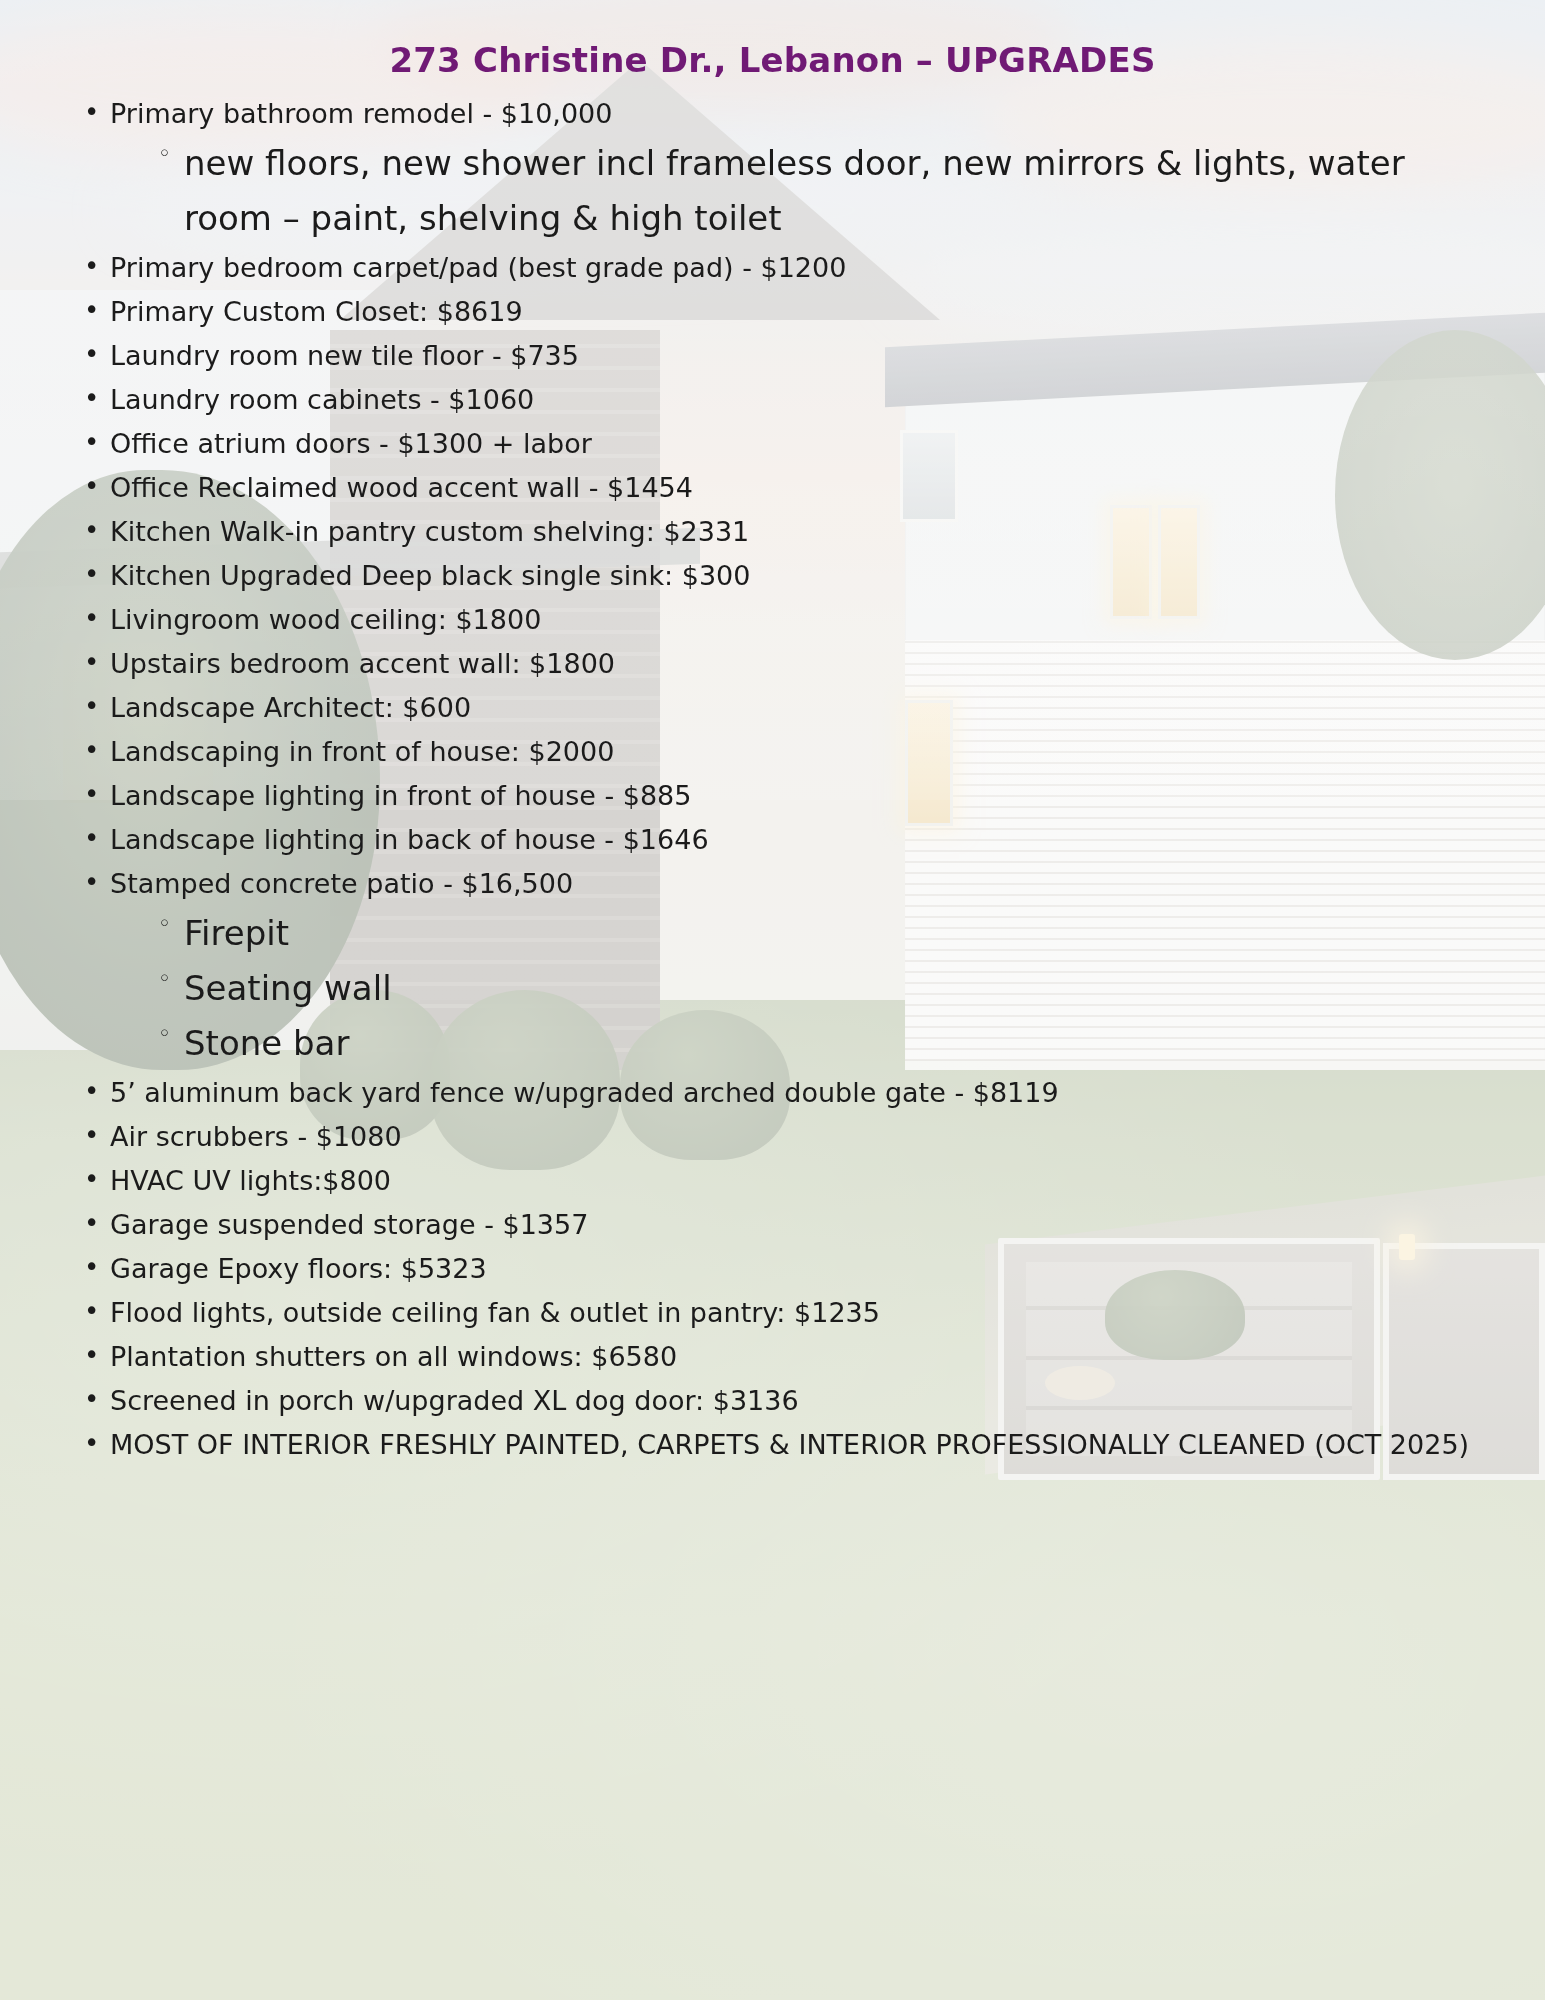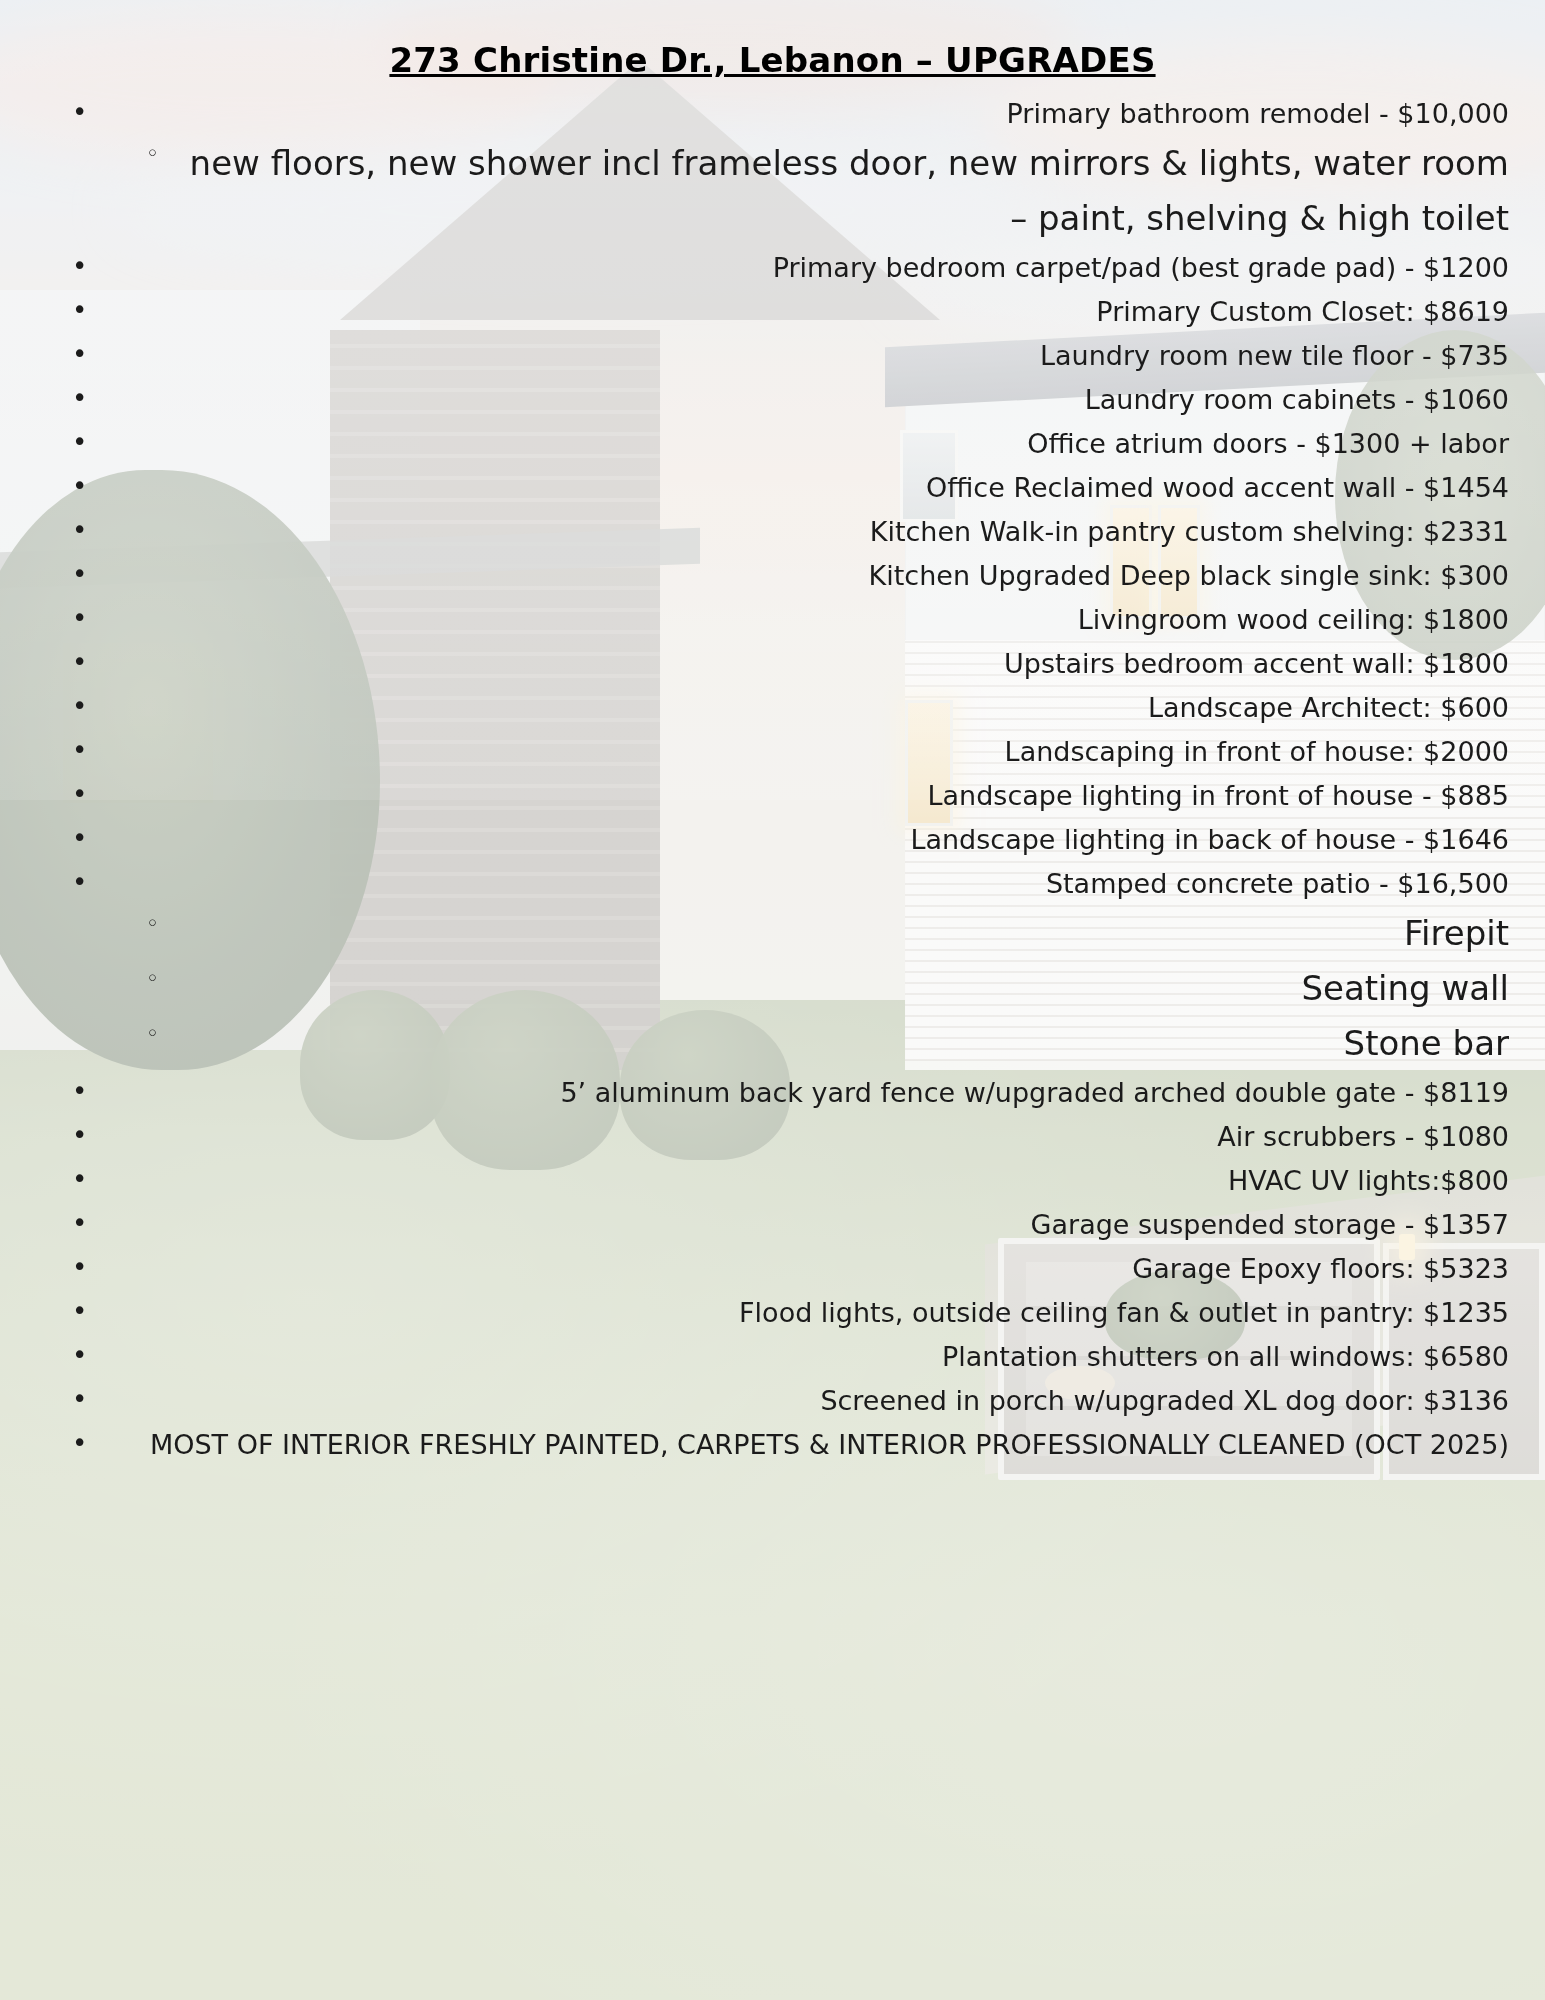--- a/index.html
+++ b/index.html
@@ -177,28 +177,26 @@
     padding: 26px 36px 0 36px;
     box-sizing: border-box;
     color: #1b1b1b;
   }
   h1.title {
     margin: 14px 0 12px 0;
     text-align: center;
     font-size: 34px;
     font-weight: bold;
     letter-spacing: .2px;
-    color: #000000;
-    text-decoration: underline;
+    color: #701a75;
   }
   ul.l1 {
-    margin: 0;
+    margin: 12px;
     padding-left: 36px;
     list-style: none;
-    text-align: right;
   }
   ul.l1 > li {
     position: relative;
     font-size: 27px;
     line-height: 1.63;
     color: #1b1b1b;
     padding-left: 26px;
   }
   ul.l1 > li > .txt { display: inline; }
   ul.l1 > li:before {

